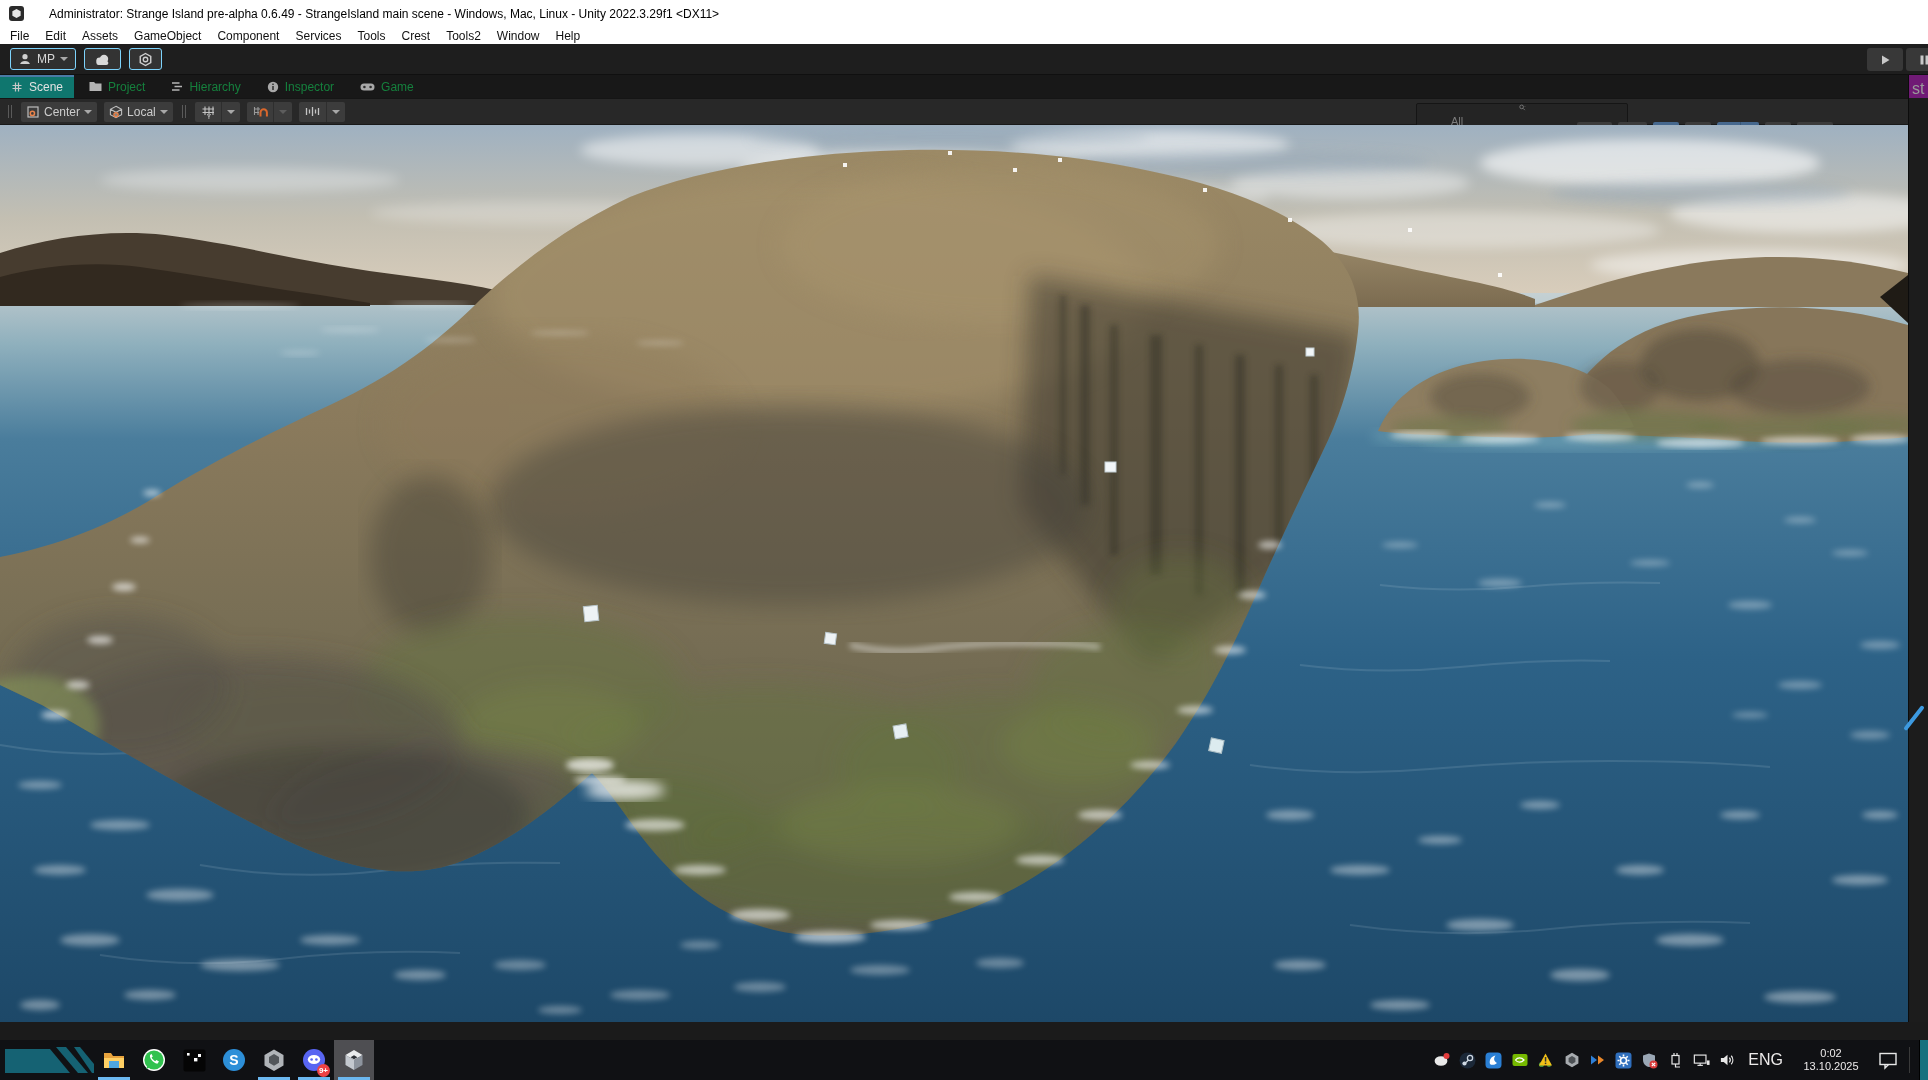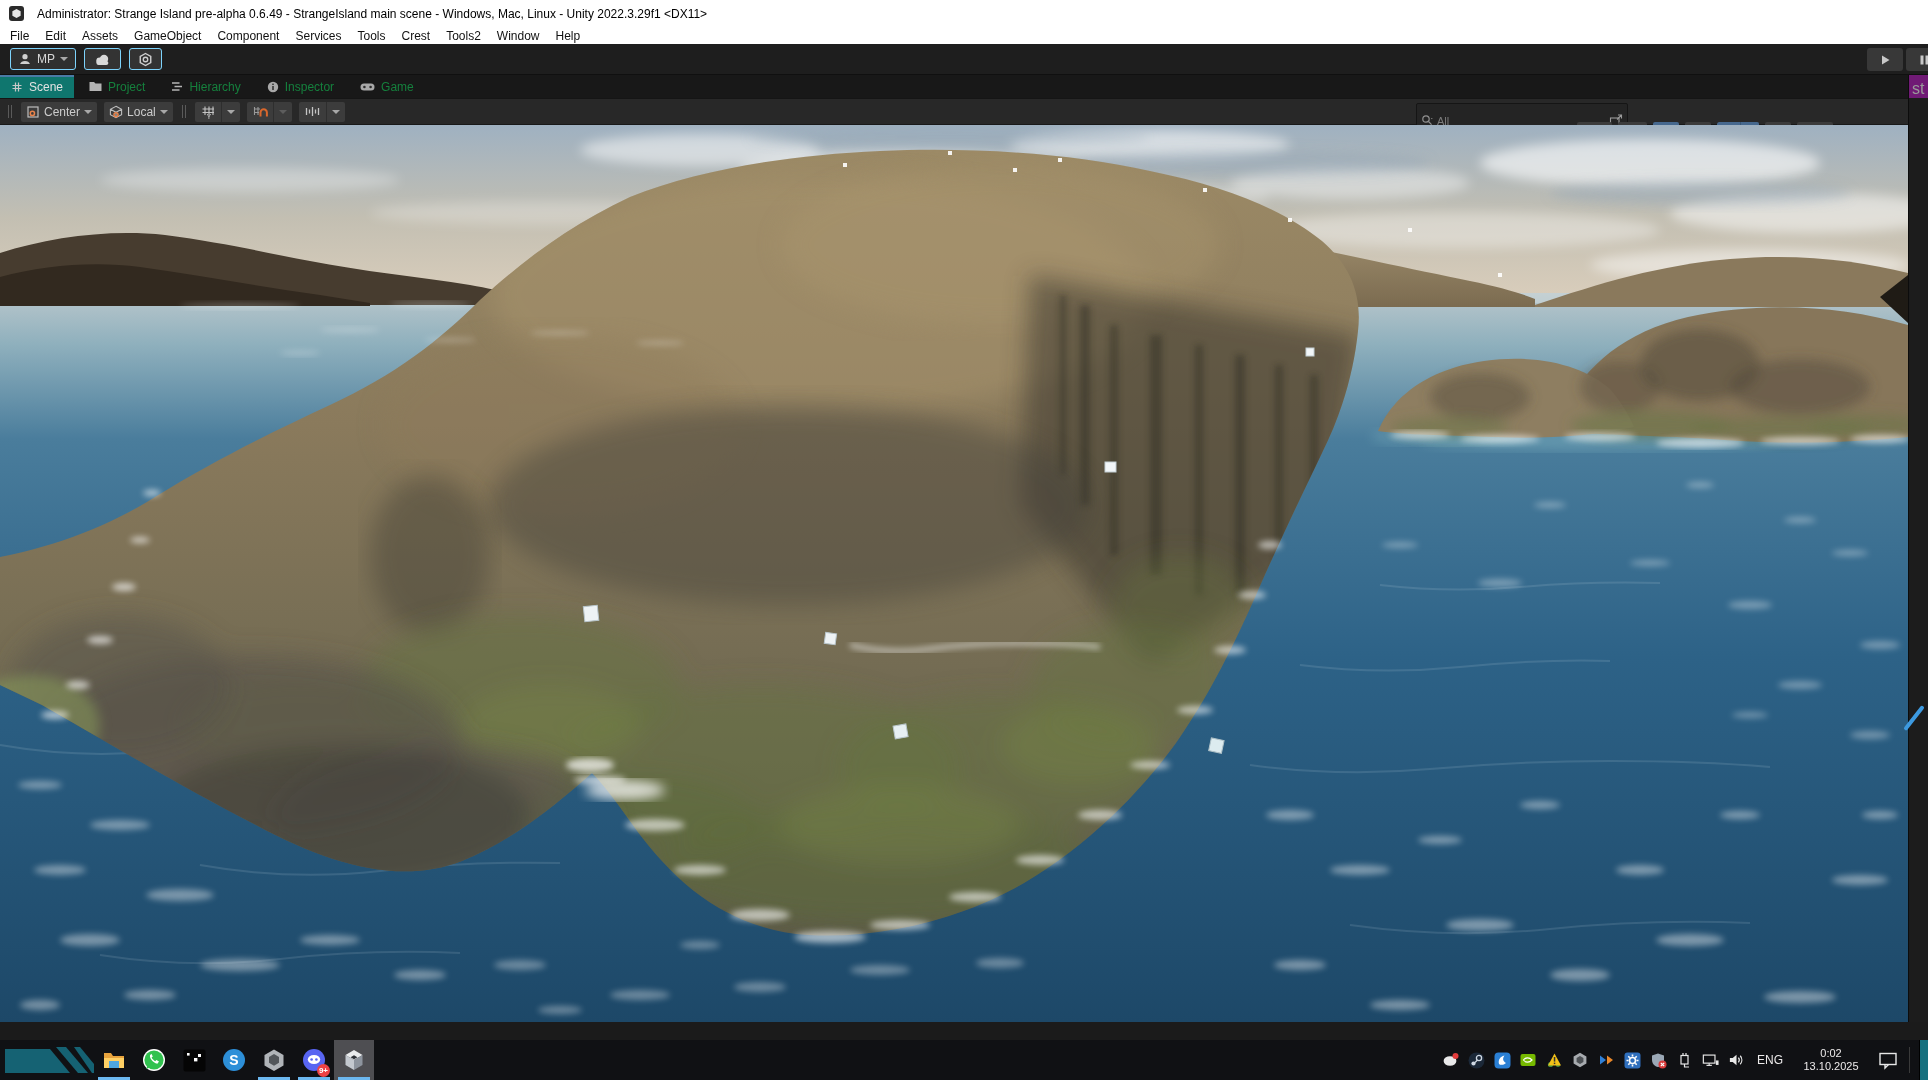--- a/index.html
+++ b/index.html
@@ -2,21 +2,21 @@
 <html><head>
 <meta charset="utf-8">
 <style>
   * { margin:0; padding:0; box-sizing:border-box; }
   html,body { background:#000; }
   .screen { position:relative; width:1928px; height:1080px; overflow:hidden;
             font-family:"Liberation Sans", sans-serif; background:#000; }
 
   
   .titlebar { height:27px; background:#ffffff; display:flex; align-items:center;
-              padding-left:9px; gap:13px; }
+              padding-left:9px; gap:25px; }
   .titlebar .apptitle { font-size:12px; color:#000; white-space:nowrap; }
   .unity-badge { width:15px; height:15px; border-radius:3px; background:#2b2b2b;
                  display:flex; align-items:center; justify-content:center; flex:none; }
 
   
   .menubar { height:17px; background:#ffffff; display:flex; align-items:center;
              padding-left:2px; }
   .menubar .mi { font-size:12px; color:#111; padding:0 8px; cursor:default; }
 
   
@@ -51,21 +51,21 @@
   .sb-seg .seg-caret { display:flex; align-items:center; padding:0 5px;
                        border-left:1px solid #2e2e2e; }
   .sb-toggle { width:26px; height:20px; background:#3c3c3c; border-radius:2px;
                display:flex; align-items:center; justify-content:center; color:#cccccc;
                font-size:11.5px; }
   .sb-toggle.on { background:#46688e; }
   .fx-seg .seg-main { padding:0 4px; }
   .fx-seg .on { background:#46688e; }
   .searchbox { position:absolute; left:1416px; top:4px; width:212px; height:35px;
                background:#242424; border:1px solid #151515; border-radius:2px;
-               display:flex; align-items:center; padding:0 4px; gap:3px; }
+               display:flex; align-items:center; padding:0 4px; gap:3px;flex-direction:column; }
   .searchbox input { flex:1; min-width:0; background:transparent; border:none; outline:none;
                      color:#cccccc; font-size:11px; }
   .searchbox input::placeholder { color:#7c7c7c; }
   .right-cluster { position:absolute; left:1564px; top:3px; display:flex; gap:6px; align-items:center;margin-top:20px; }
 
   
   .viewport { position:absolute; left:0; top:125px; width:1908px; height:897px; background:#1d4868; }
 
   
   .side-strip { position:absolute; left:1908px; top:75px; width:20px; height:947px;
@@ -85,21 +85,21 @@
   .task-app { width:40px; height:40px; flex:none; display:flex; align-items:center;
               justify-content:center; position:relative; }
   .task-app.running::after { content:""; position:absolute; left:4px; right:4px; bottom:0;
                              height:3px; background:#6cb8f0; }
   .task-app.active { background:#4e4e52; }
   .badge { position:absolute; right:4px; bottom:3px; min-width:13px; height:13px; border-radius:7px;
            background:#ed4245; color:#fff; font-size:8px; font-weight:bold; display:flex;
            align-items:center; justify-content:center; padding:0 2px; }
   .tray { margin-left:auto; display:flex; align-items:center; gap:9px; height:40px; }
   .tray-ico { width:17px; height:17px; display:flex; align-items:center; justify-content:center; }
-  .lang { color:#eceaea; font-size:12px; padding:0 3px; }
+  .lang { color:#eceaea; font-size:16px; padding:0 3px; }
   .clock { color:#eceaea; font-size:11px; line-height:13px; text-align:center; width:72px; }
   .tb-sep { width:1px; height:26px; background:#3a3a3a; }
   .desk-peek { width:9px; height:40px; background:#16707e; border-left:1px solid #000; }
 </style>
 </head>
 <body>
 
 <div class="screen">
 
   <div class="titlebar">

